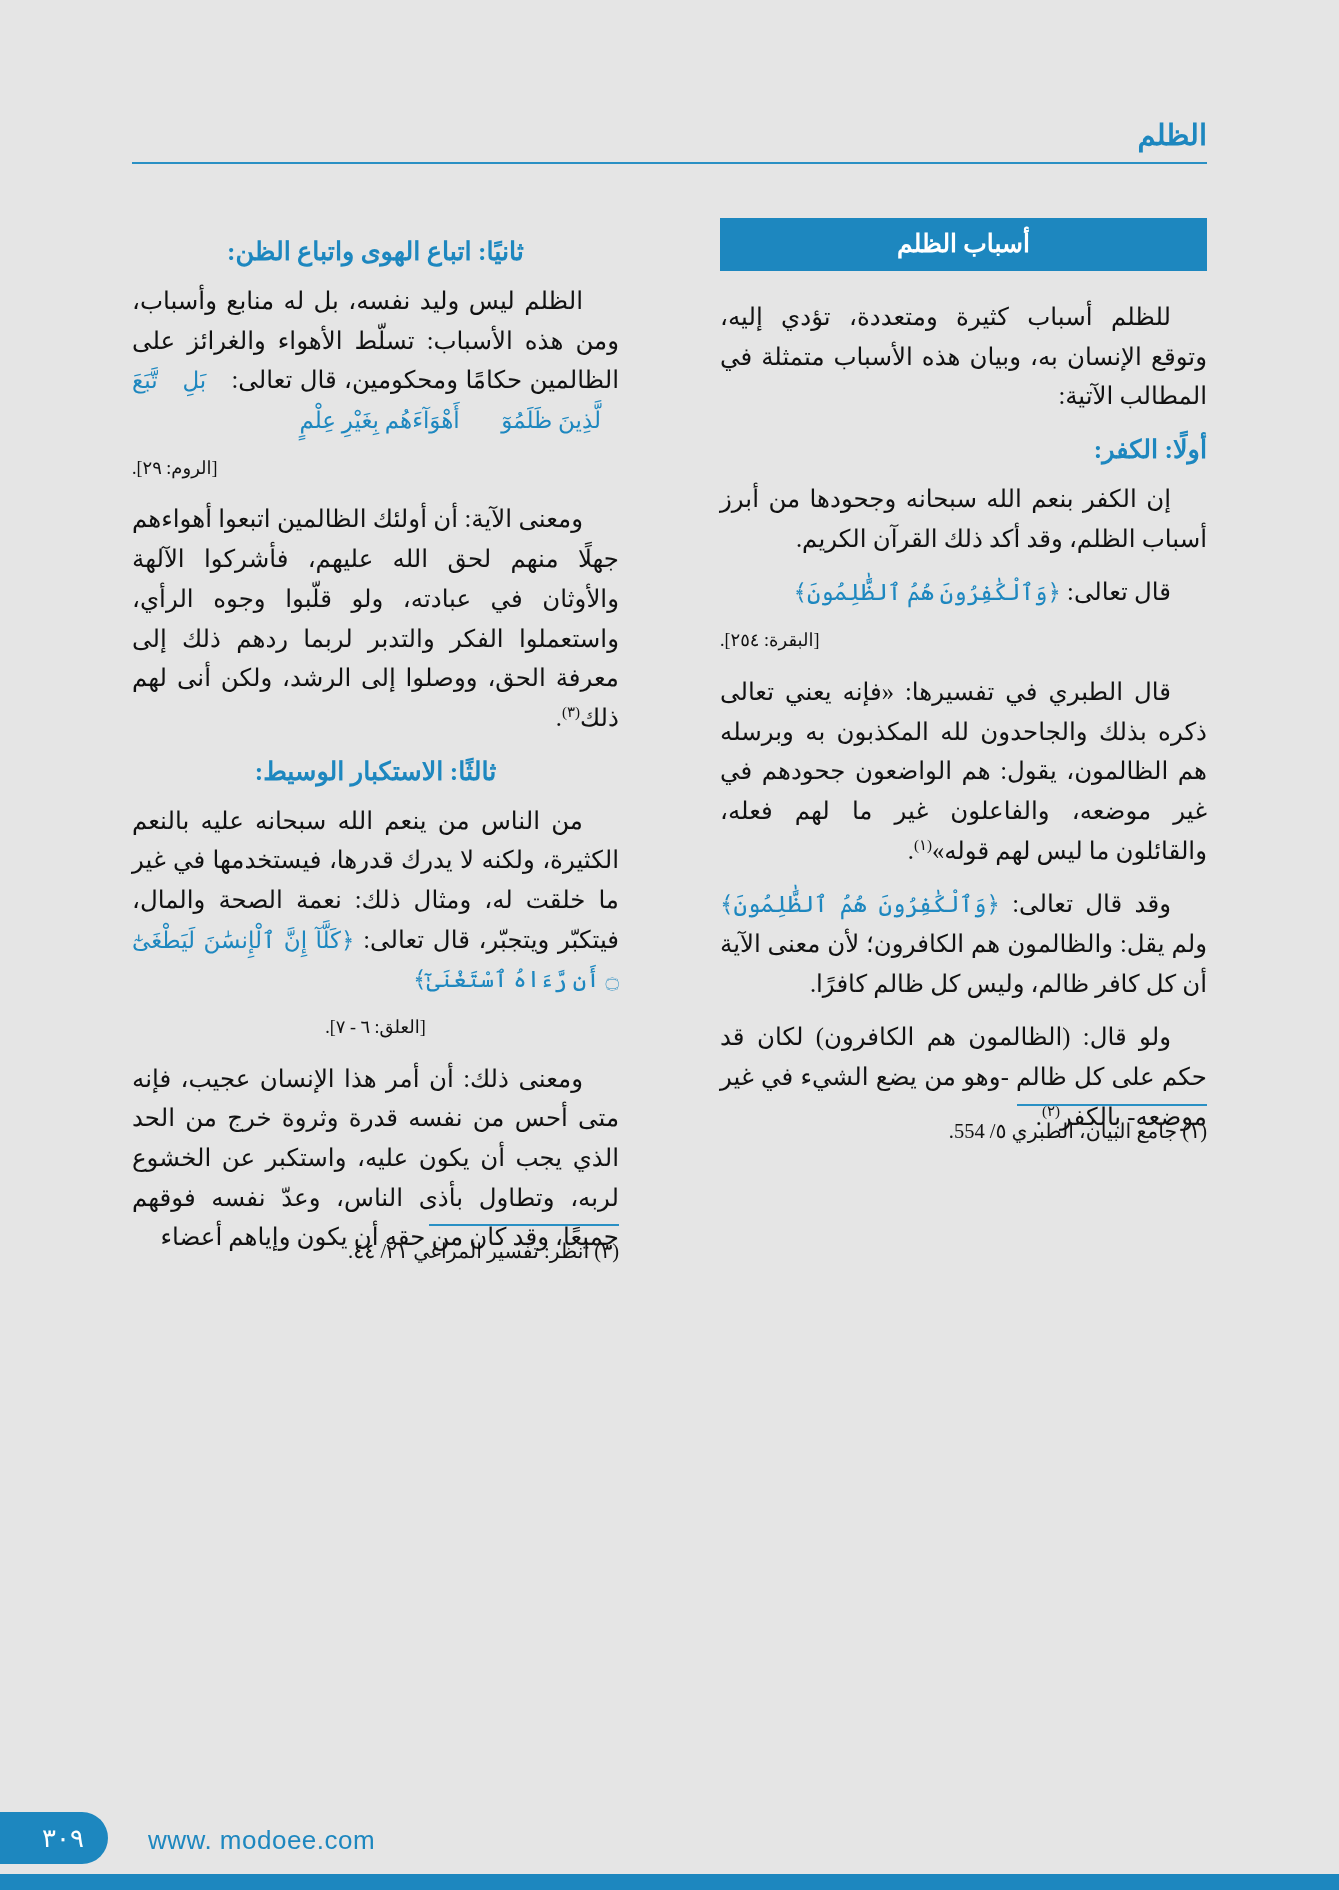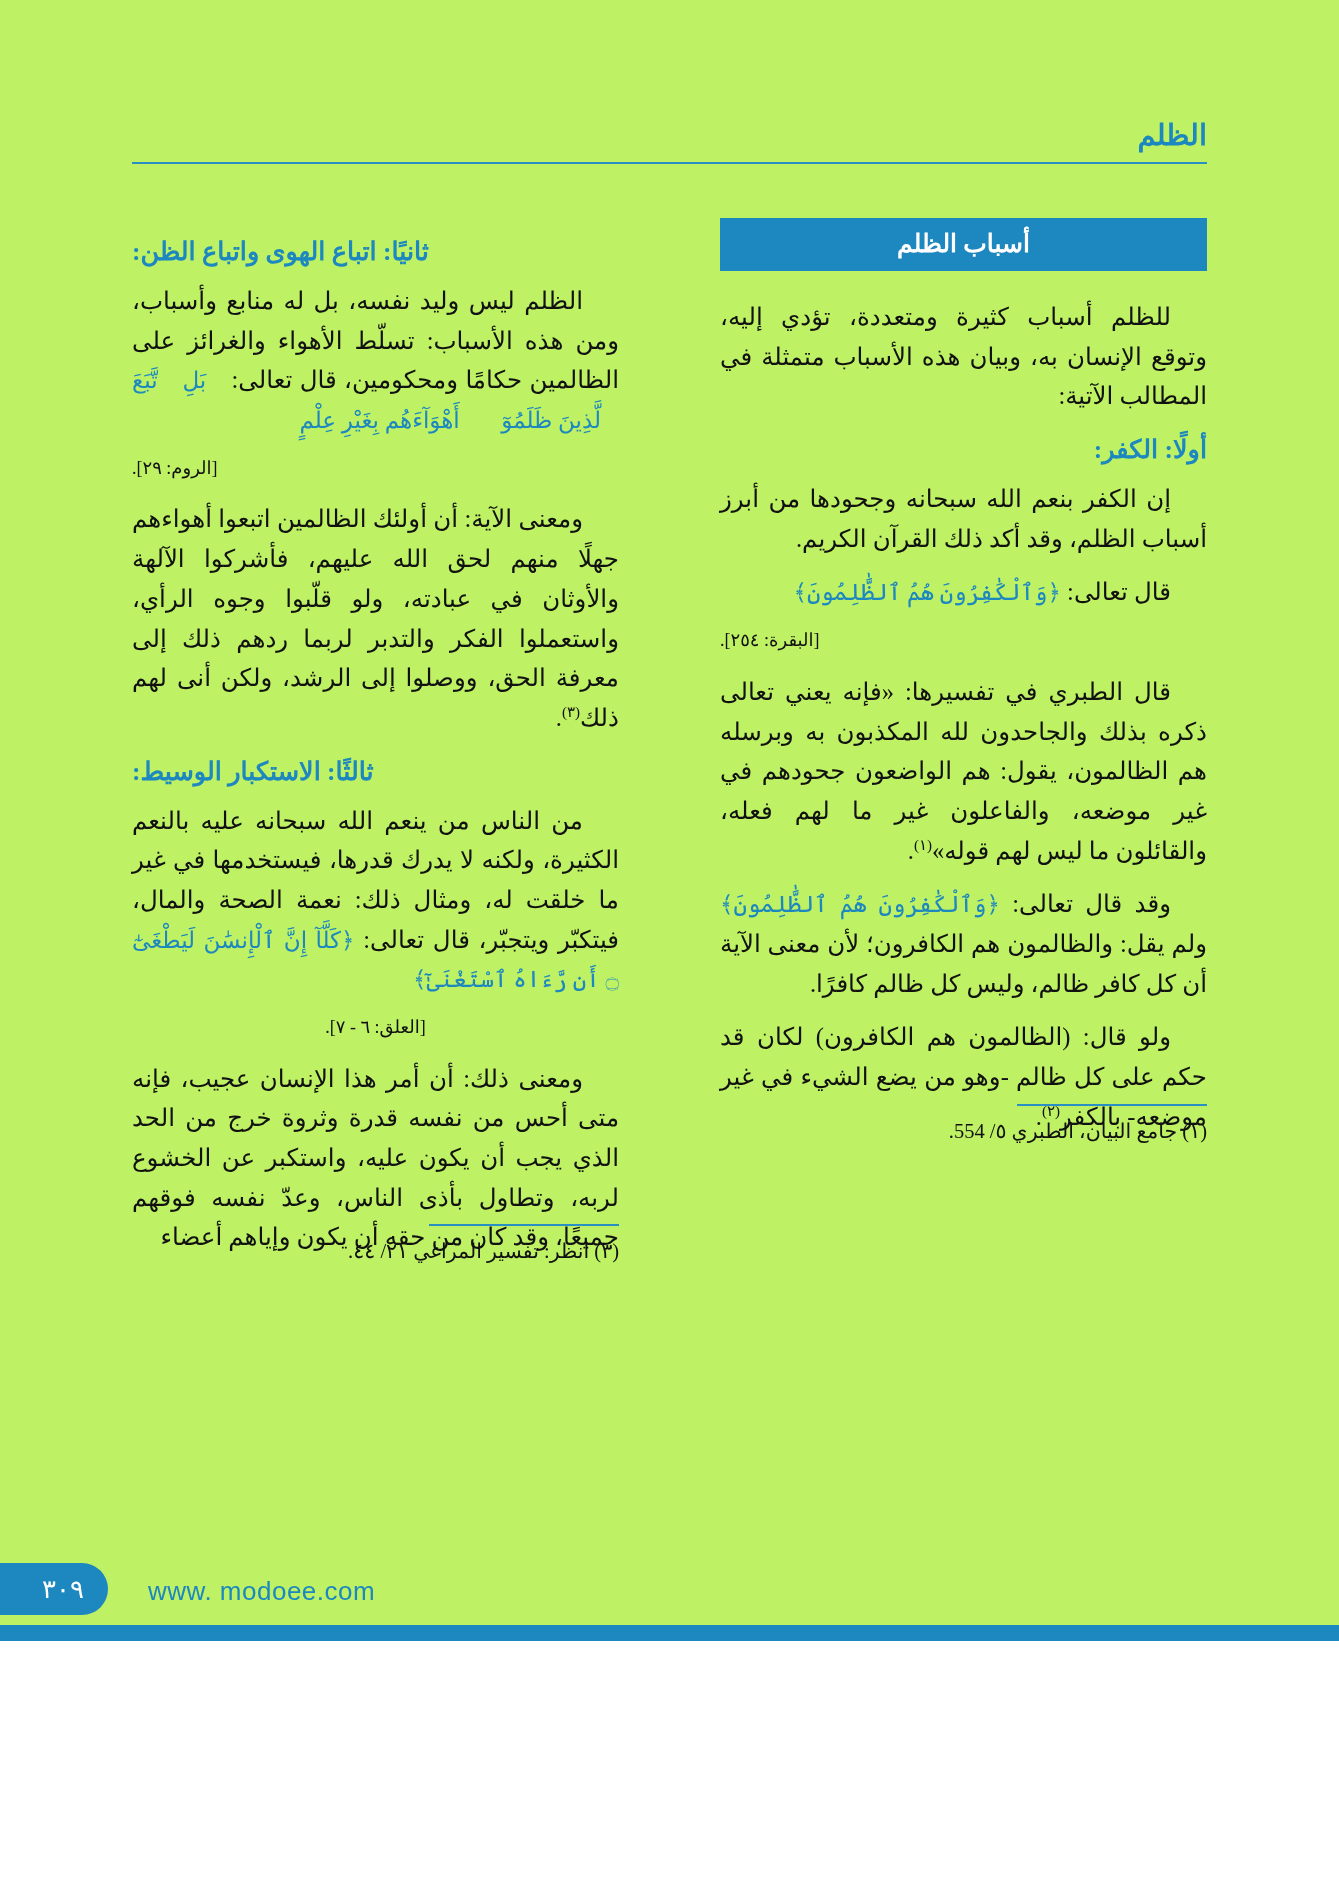--- a/index.html
+++ b/index.html
@@ -3,22 +3,22 @@
 <meta charset="utf-8">
 <style>
   html, body {
     margin: 0;
     padding: 0;
     background: #ffffff;
   }
   .page {
     position: relative;
     width: 1339px;
-    height: 1641px;
-    background: #bef264;
+    height: 1890px;
+    background: #e5e5e5;
     font-family: "Liberation Serif", "DejaVu Serif", serif;
     overflow: hidden;
     box-sizing: border-box;
     padding-left: 15px;
   }
 
   
   .header {
     position: absolute;
     top: 118px;
@@ -83,21 +83,21 @@
   }
   p.body.noindent { text-indent: 0; }
 
   h3.sub {
     margin: 18px 0 14px 0;
     font-size: 25.5px;
     font-weight: bold;
     color: #1d87bf;
     text-align: right;
   }
-  h3.sub.center { text-align: left; }
+  h3.sub.center { text-align: center; }
 
   .quran {
     color: #1d87bf;
     font-family: "Liberation Serif", "DejaVu Serif", serif;
     font-size: 23px;
     letter-spacing: 0.5px;
   }
   .ref {
     font-size: 18px;
     color: #111111;

